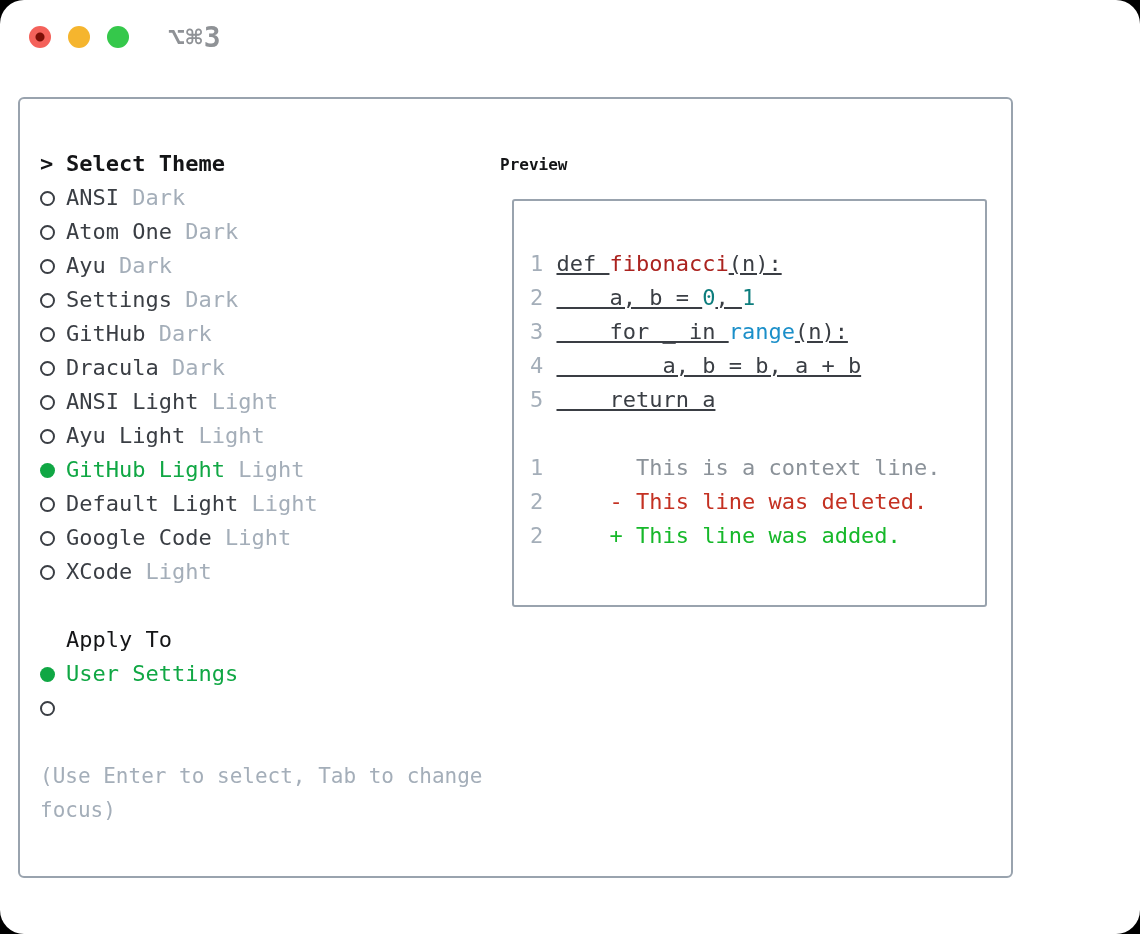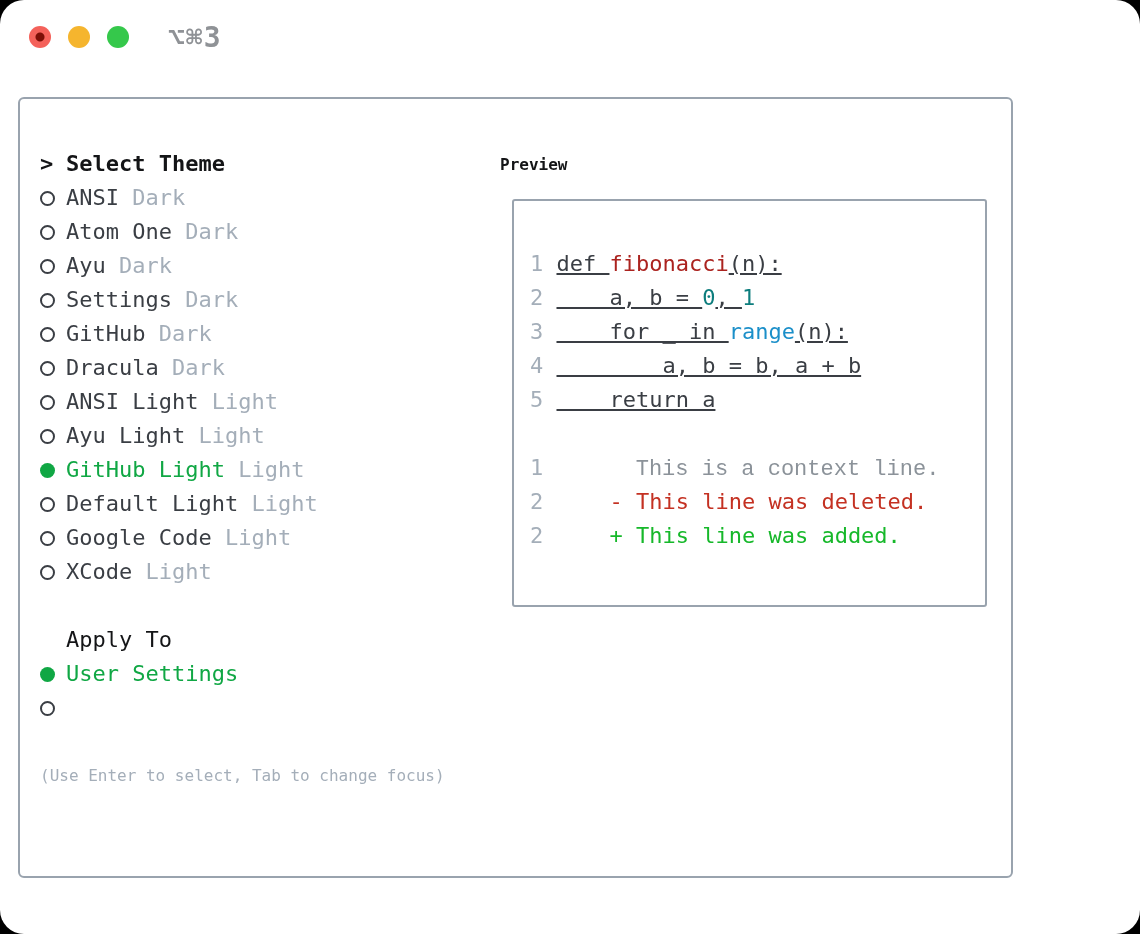--- a/index.html
+++ b/index.html
@@ -75,21 +75,21 @@
   .list-label { white-space: pre; }
   .heading {
     font-weight: 700; color: var(--heading-black, #141517); text-align: right;
   }
   .apply-heading { color: var(--heading-black, #141517); }
   .name-selected { color: var(--selected-green, #10a744); }
   .variant { color: var(--muted, #a4aeb9); }
   .hint {
     margin-top: 34px;
     max-width: 450px;
-    font-size: 16px; line-height: 34px;
+    font-size: 21px; line-height: 34px;
     color: var(--muted, #a4aeb9);
   }
   
   .preview-title-row {
     height: 34px; display: flex; align-items: center;
     font-size: 16px;
   }
   .preview-box {
     margin-top: 18px; margin-left: 12px;
     width: 475px; height: 408px;
@@ -105,21 +105,21 @@
   }
   .ln {
     display: inline-block; width: 2ch;
     color: var(--muted, #a4aeb9);
     white-space: pre;
   }
   .c-plain    { color: var(--code-plain, #3a3e44); text-decoration: underline; }
   .c-function { color: var(--code-function, #ab231f); text-align: center; }
   .c-number   { color: var(--code-number, #0d7d7d); }
   .c-builtin  { color: var(--code-builtin, #1b8fc9); }
-  .c-context  { color: var(--diff-context, #8b9299); font-family: Liberation Mono, monospace; }
+  .c-context  { color: var(--diff-context, #8b9299); }
   .c-deleted  { color: var(--diff-deleted, #c43122); }
   .c-added    { color: var(--diff-added, #16b82a); }
 </style>
 </head>
 <body>
 
 <div class="window">
 
   <div class="titlebar">
     <div class="traffic-lights">

